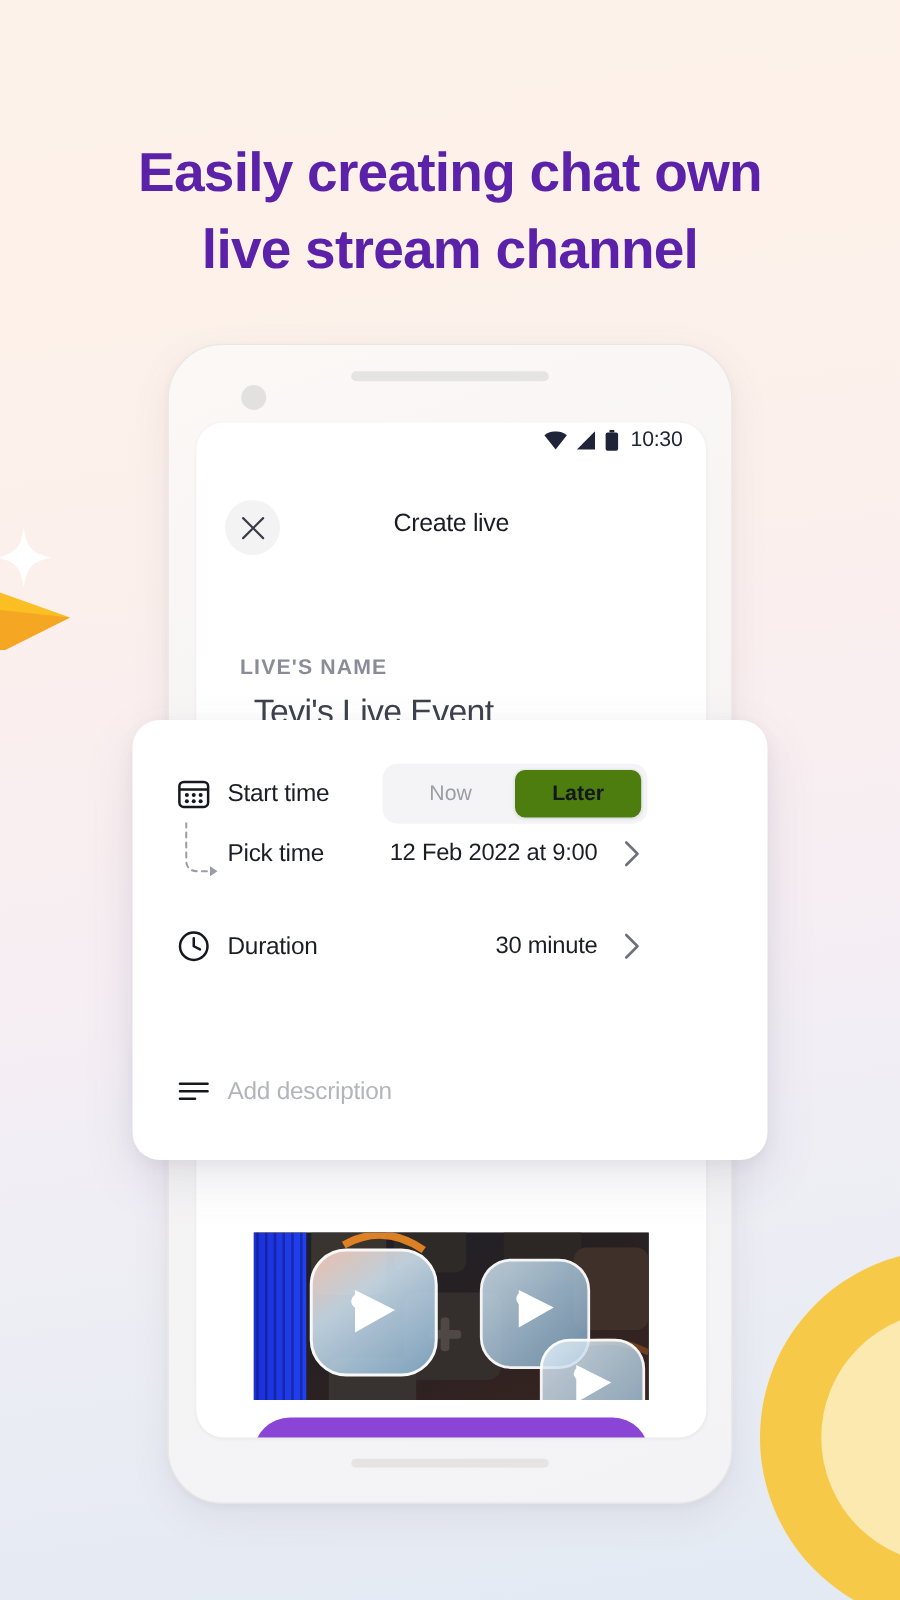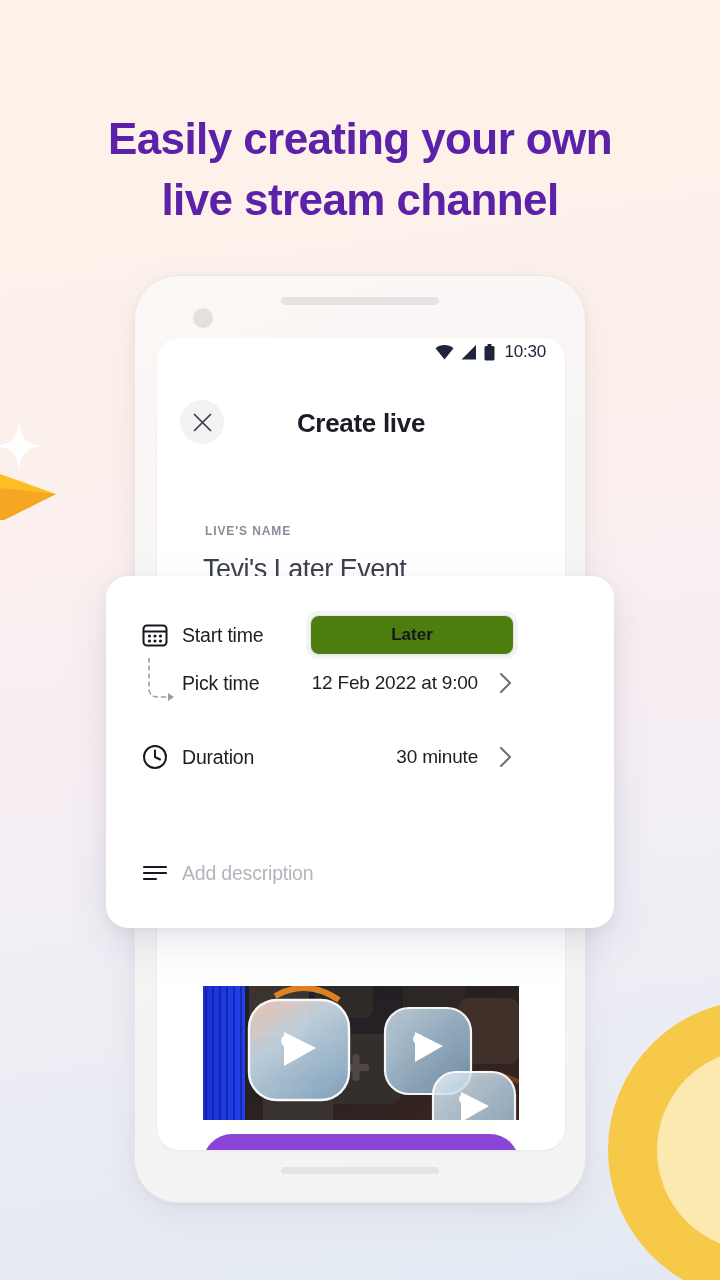--- a/index.html
+++ b/index.html
@@ -176,31 +176,31 @@
     align-items: center;
     justify-content: center;
     cursor: pointer;
   }
   .appbar-title {
     position: absolute;
     left: 0;
     top: 8px;
     width: 408px;
     text-align: center;
-    font-size: 26px;
-    font-weight: bold;
+    font-size: 20px;
+    font-weight: normal;
     color: #1b1d26;
     letter-spacing: -0.3px;
   }
 
   .field-label {
     position: absolute;
-    left: 48px;
+    left: 35px;
     top: 186px;
-    font-size: 12px;
+    font-size: 17px;
     font-weight: bold;
     letter-spacing: 0.9px;
     color: #8a8d99;
   }
   .field-value {
     position: absolute;
     left: 46px;
     top: 216px;
     font-size: 27px;
     font-weight: 500;
@@ -393,21 +393,21 @@
 
   <svg class="deco-sparkle" viewBox="0 0 46 48">
     <path d="M23 0 C25 16 30 21 45 24 C30 27 25 32 23 48 C21 32 16 27 1 24 C16 21 21 16 23 0 Z" fill="#ffffff"></path>
   </svg>
 
   <div class="deco-ring"></div>
   <div class="deco-ring-inner"></div>
 </div>
 
 <h1 class="headline">
-  <span class="line">Easily creating your own</span>
+  <span class="line">Easily creating chat own</span>
   <span class="line">live stream channel</span>
 </h1>
 
 <div class="phone">
   <div class="phone-speaker"></div>
   <div class="phone-camera"></div>
   <div class="phone-homebar"></div>
 
   <div class="screen">
 
@@ -428,21 +428,21 @@
     <div class="appbar">
       <button class="close-btn">
         <svg width="19" height="19" viewBox="0 0 19 19">
           <path d="M1.5 1.5 L17.5 17.5 M17.5 1.5 L1.5 17.5" stroke="#3a3d47" stroke-width="1.7" stroke-linecap="round"></path>
         </svg>
       </button>
       <div class="appbar-title">Create live</div>
     </div>
 
     <div class="field-label">LIVE'S NAME</div>
-    <div class="field-value">Tevi's Later Event</div>
+    <div class="field-value">Tevi's Live Event</div>
     <div class="field-underline"></div>
     <div class="field-counter">19/250</div>
 
     <div class="photo">
       <svg width="316" height="134" viewBox="0 0 316 134" preserveAspectRatio="xMidYMid slice">
         <defs>
           <linearGradient id="bgk" x1="0" y1="0" x2="1" y2="1">
             <stop offset="0%" stop-color="#1b1f2e"></stop>
             <stop offset="45%" stop-color="#262022"></stop>
             <stop offset="100%" stop-color="#3a2520"></stop>
@@ -525,20 +525,21 @@
         <circle cx="7.5" cy="14" r="1.6" fill="#16181f"></circle>
         <circle cx="13" cy="14" r="1.6" fill="#16181f"></circle>
         <circle cx="18.5" cy="14" r="1.6" fill="#16181f"></circle>
         <circle cx="7.5" cy="19" r="1.6" fill="#16181f"></circle>
         <circle cx="13" cy="19" r="1.6" fill="#16181f"></circle>
         <circle cx="18.5" cy="19" r="1.6" fill="#16181f"></circle>
       </svg>
     </span>
     <span class="row-label">Start time</span>
     <div class="segmented">
+      <button class="seg">Now</button>
       <button class="seg active">Later</button>
     </div>
   </div>
 
   <svg class="connector" viewBox="0 0 34 46">
     <path d="M5 0 L5 30 Q5 39 14 39 L25 39" fill="none" stroke="#9a9da6" stroke-width="1.6" stroke-dasharray="4 4" stroke-linecap="round"></path>
     <path d="M24 35 L30 39 L24 43 Z" fill="#9a9da6"></path>
   </svg>
 
   <div class="row" style="top:78px;">

